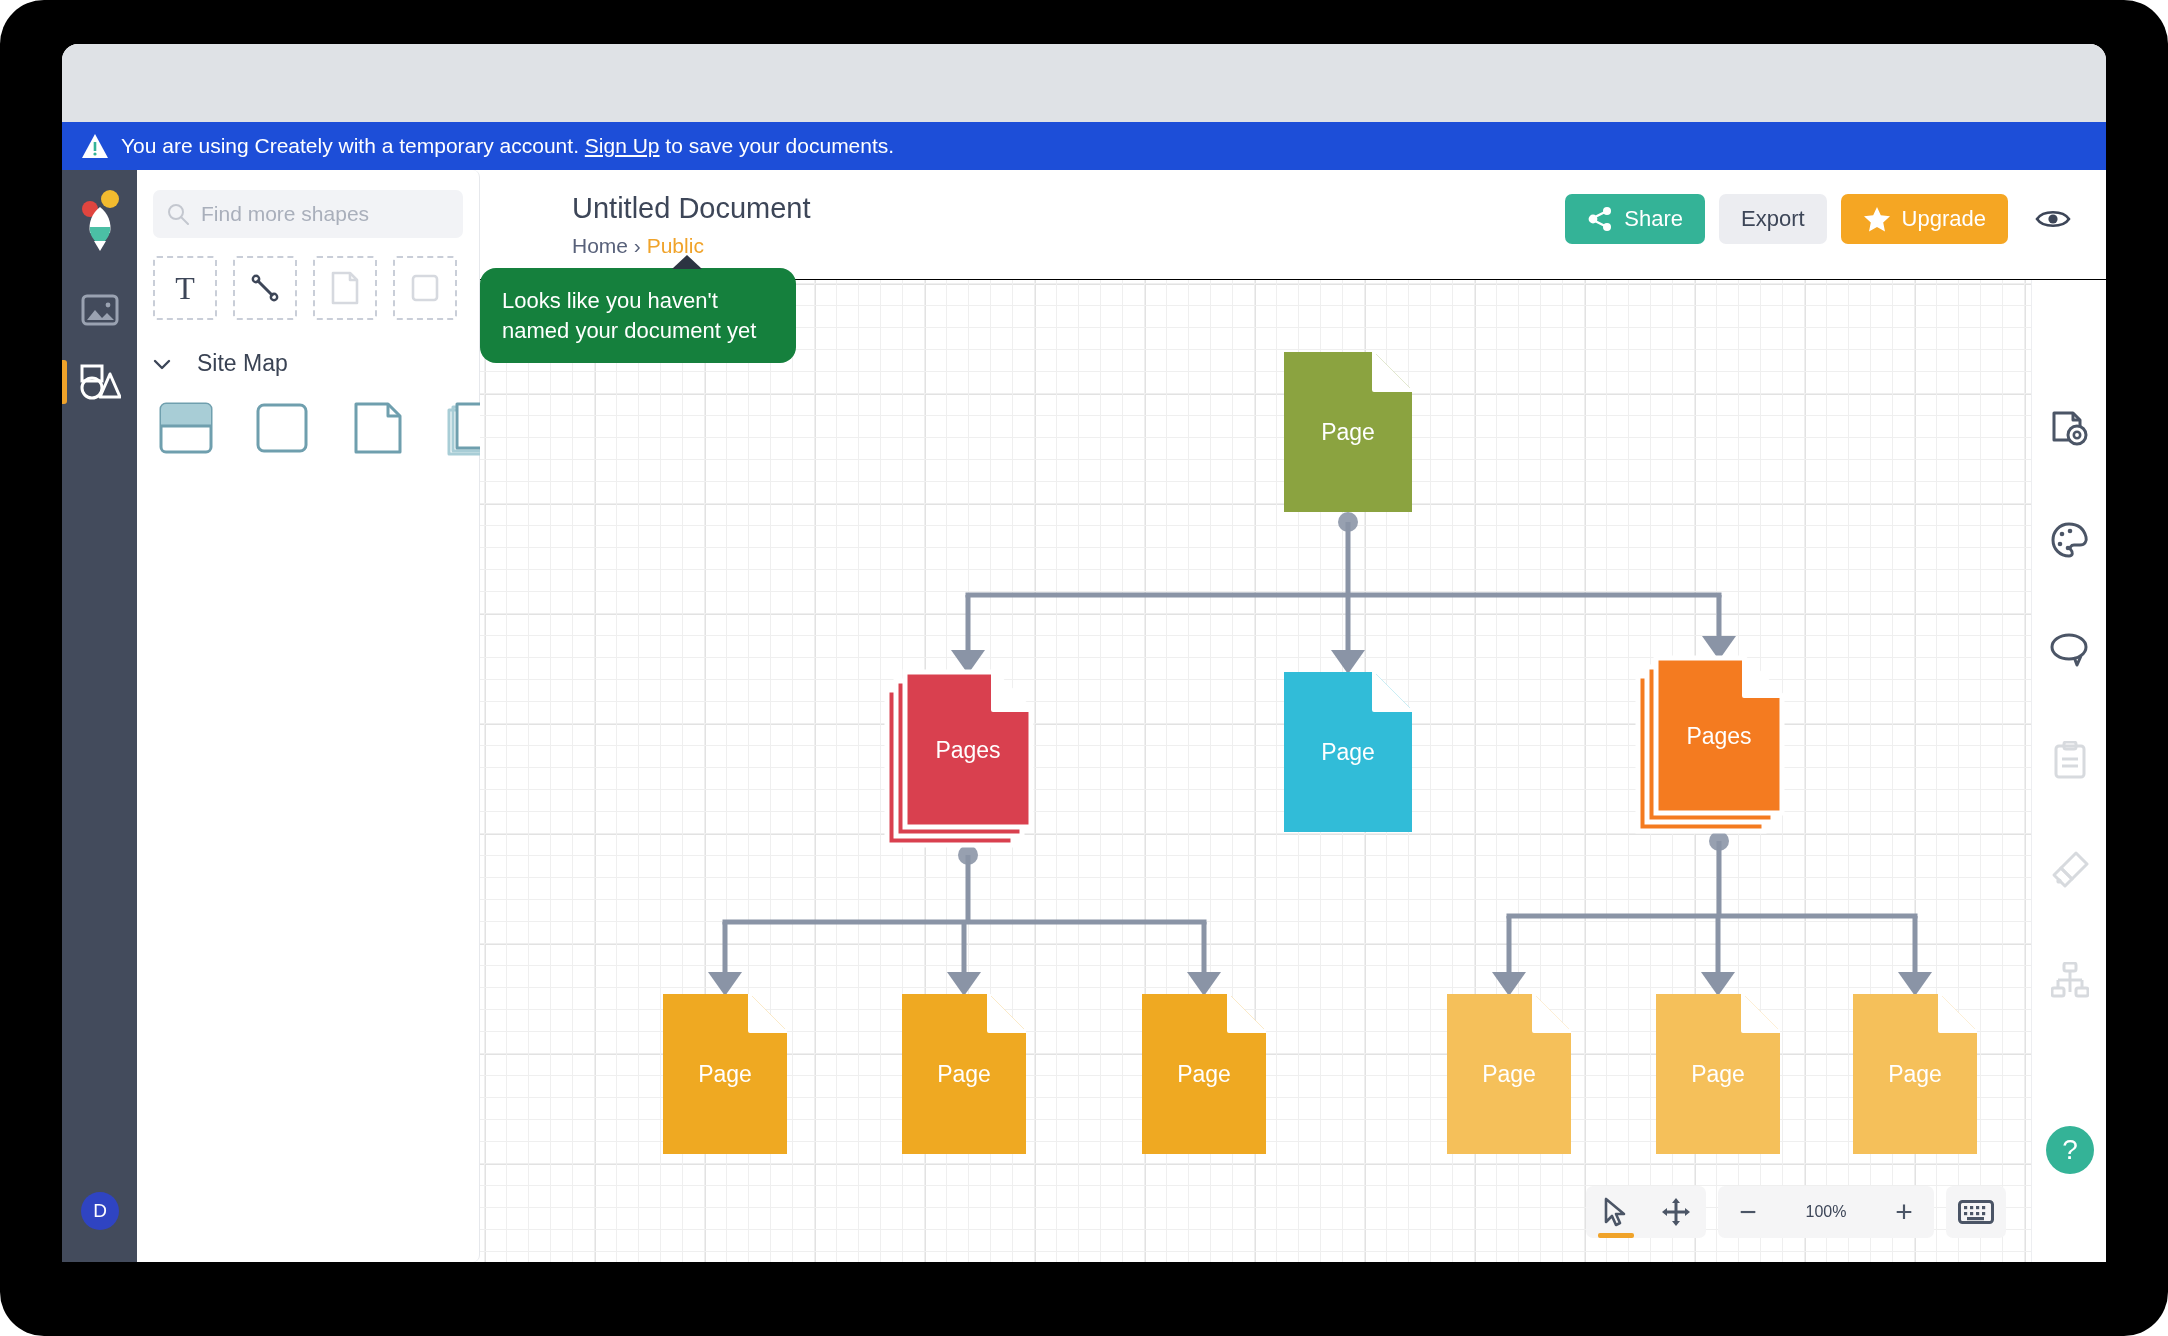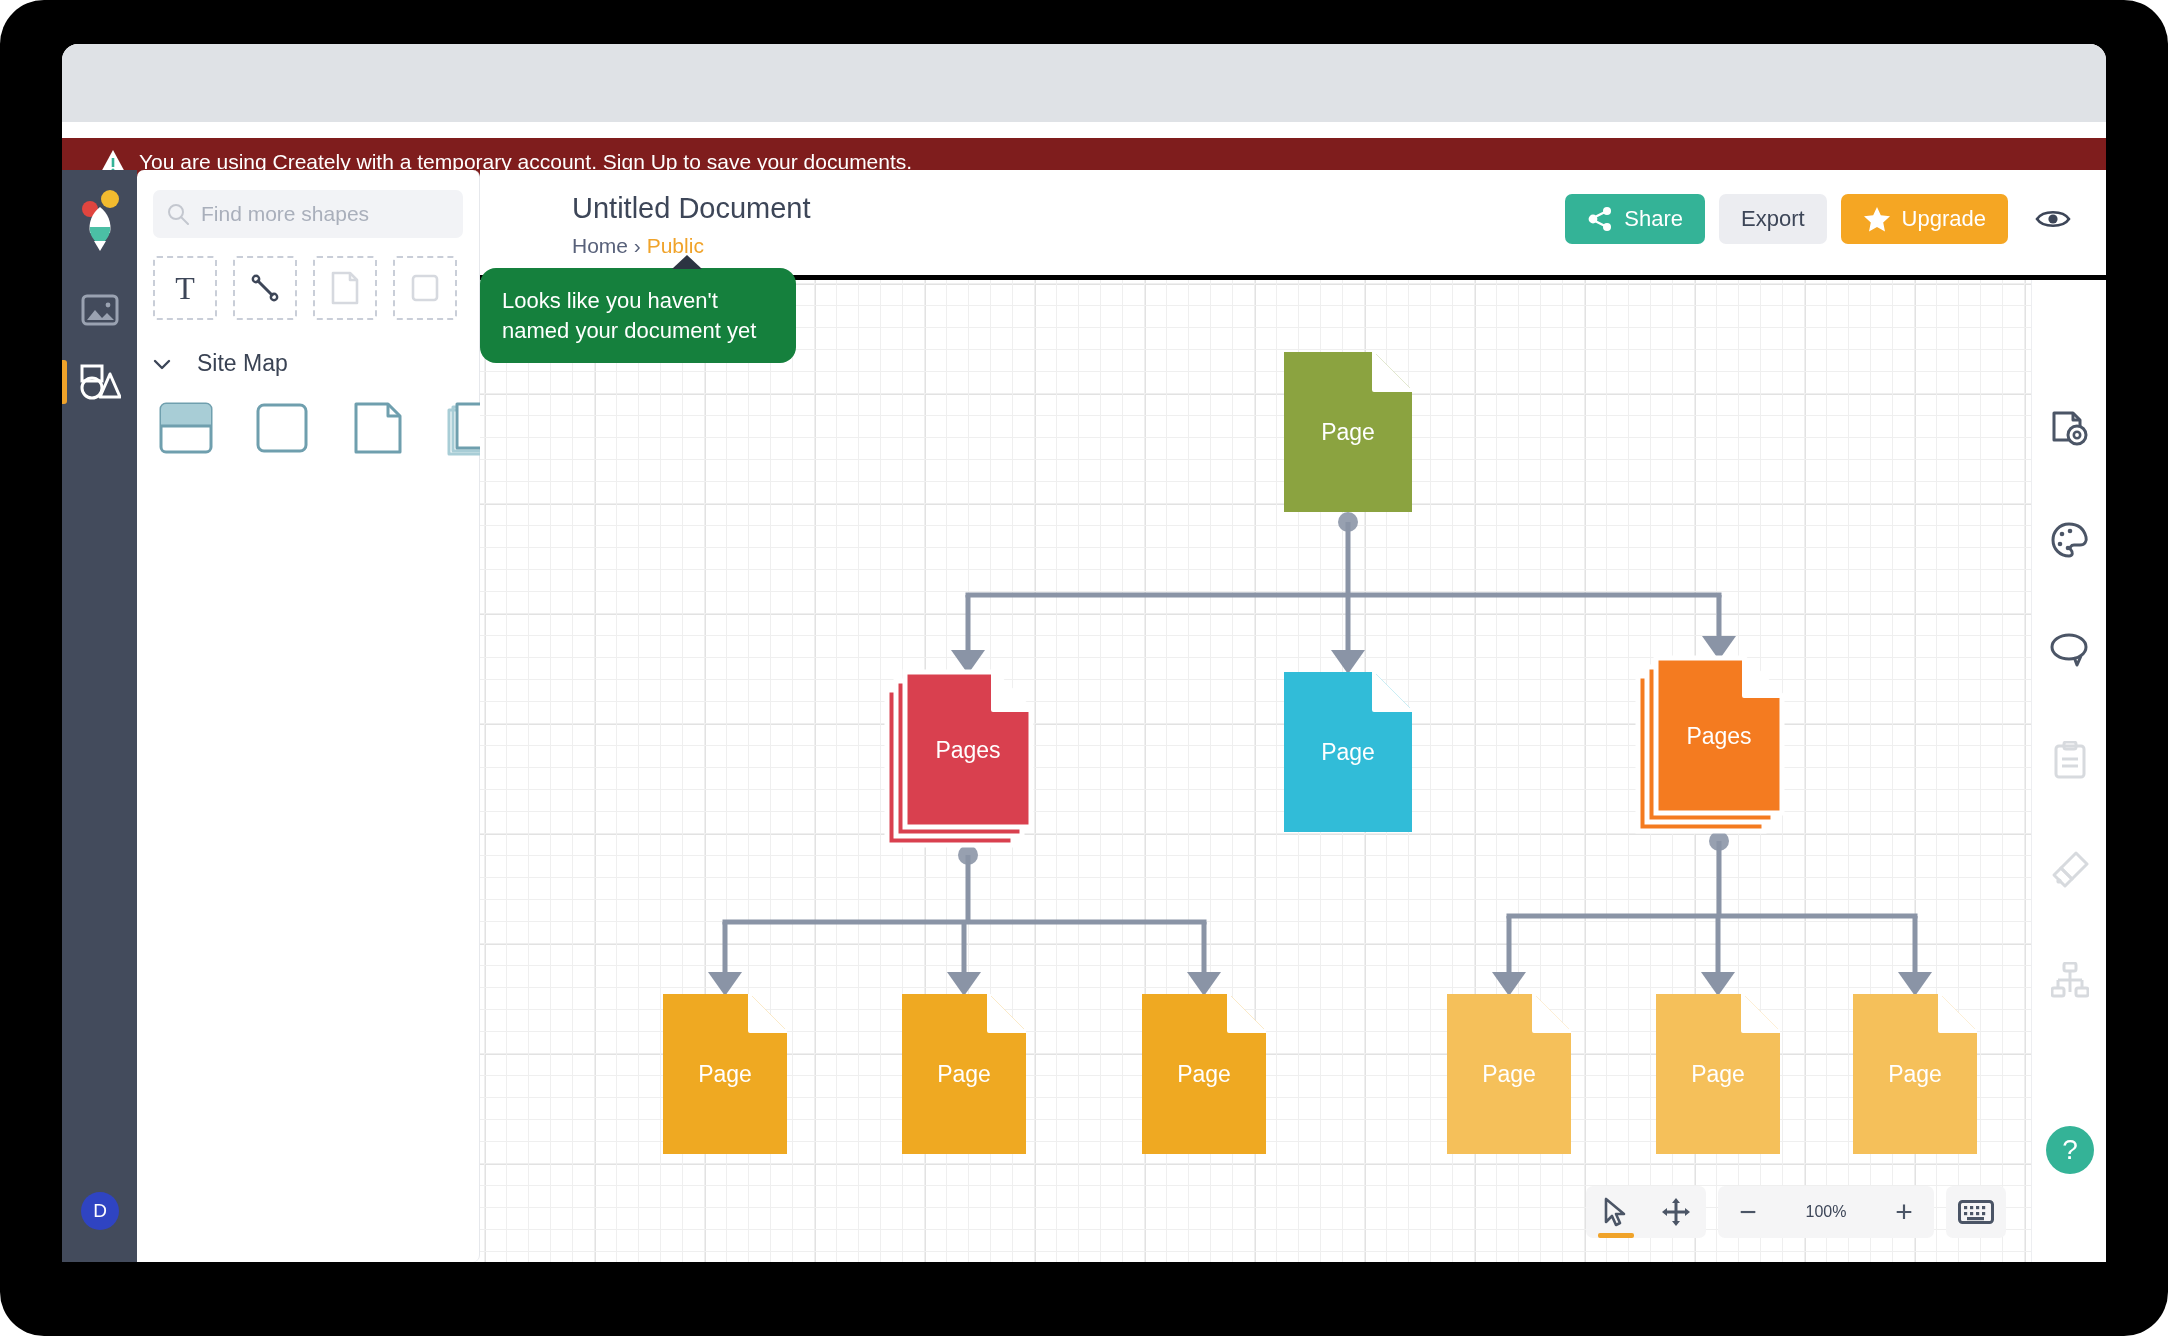--- a/index.html
+++ b/index.html
@@ -8,22 +8,22 @@
   
   #device{position:absolute;left:0;top:0;width:2168px;height:1336px;background:#000;
           border-radius:44px;overflow:hidden;}
   #app{position:absolute;left:62px;top:44px;width:2044px;height:1218px;background:#fff;
        border-radius:16px 16px 0 0;overflow:hidden;}
 
   
   #chrome-bar{position:absolute;left:0;top:0;width:100%;height:78px;background:#dfe2e6;}
 
   
-  #banner{position:absolute;left:0;top:94px;width:100%;height:48px;background:#7f1d1d;
-          display:flex;align-items:center;padding-left:38px;box-sizing:border-box;
+  #banner{position:absolute;left:0;top:78px;width:100%;height:48px;background:#1d4ed8;
+          display:flex;align-items:center;padding-left:20px;box-sizing:border-box;
           color:#fff;font-size:21px;}
   #banner .warn{width:26px;height:24px;margin-right:13px;flex:0 0 auto;}
   #banner .txt{white-space:pre;}
   #banner a{color:#fff;text-decoration:underline;}
 
   
   #rail{position:absolute;left:0;top:126px;width:75px;height:1092px;background:#434b5c;}
   .rail-item{position:relative;width:75px;height:72px;display:flex;align-items:center;justify-content:center;}
   .rail-item.active::before{content:"";position:absolute;left:0;top:14px;width:5px;height:44px;background:#f0a32a;border-radius:0 3px 3px 0;}
   #logo-item{height:104px;}
@@ -50,21 +50,21 @@
 
   #sitemap-shapes{position:absolute;left:22px;top:230px;display:flex;gap:42px;}
   .sm{width:54px;height:56px;position:relative;}
 
   #browse{position:absolute;left:16px;bottom:26px;width:310px;height:56px;background:#eff0f4;
           border-radius:7px;display:flex;align-items:center;justify-content:center;
           font-size:22px;color:#3a4354;}
 
   
   #dochead{position:absolute;left:418px;top:126px;right:0;height:110px;background:#fff;
-           border-bottom:5px solid #000000;box-sizing:border-box;}
+           border-bottom:1px solid #000000;box-sizing:border-box;}
   #doc-title{position:absolute;left:92px;top:22px;font-size:29px;color:#3d4658;}
   #doc-sub{position:absolute;left:92px;top:64px;font-size:21px;color:#58617a;}
   #doc-sub b{color:#f0a32a;font-weight:normal;}
 
   #hdr-actions{position:absolute;right:30px;top:24px;display:flex;align-items:center;gap:14px;}
   .btn{height:50px;border-radius:7px;display:flex;align-items:center;justify-content:center;
        padding:0 22px;font-size:22px;box-sizing:border-box;gap:11px;}
   .btn-share{background:#34b397;color:#fff;}
   .btn-export{background:#ecedf1;color:#3d4658;}
   .btn-upgrade{background:#f5a623;color:#fff;}

